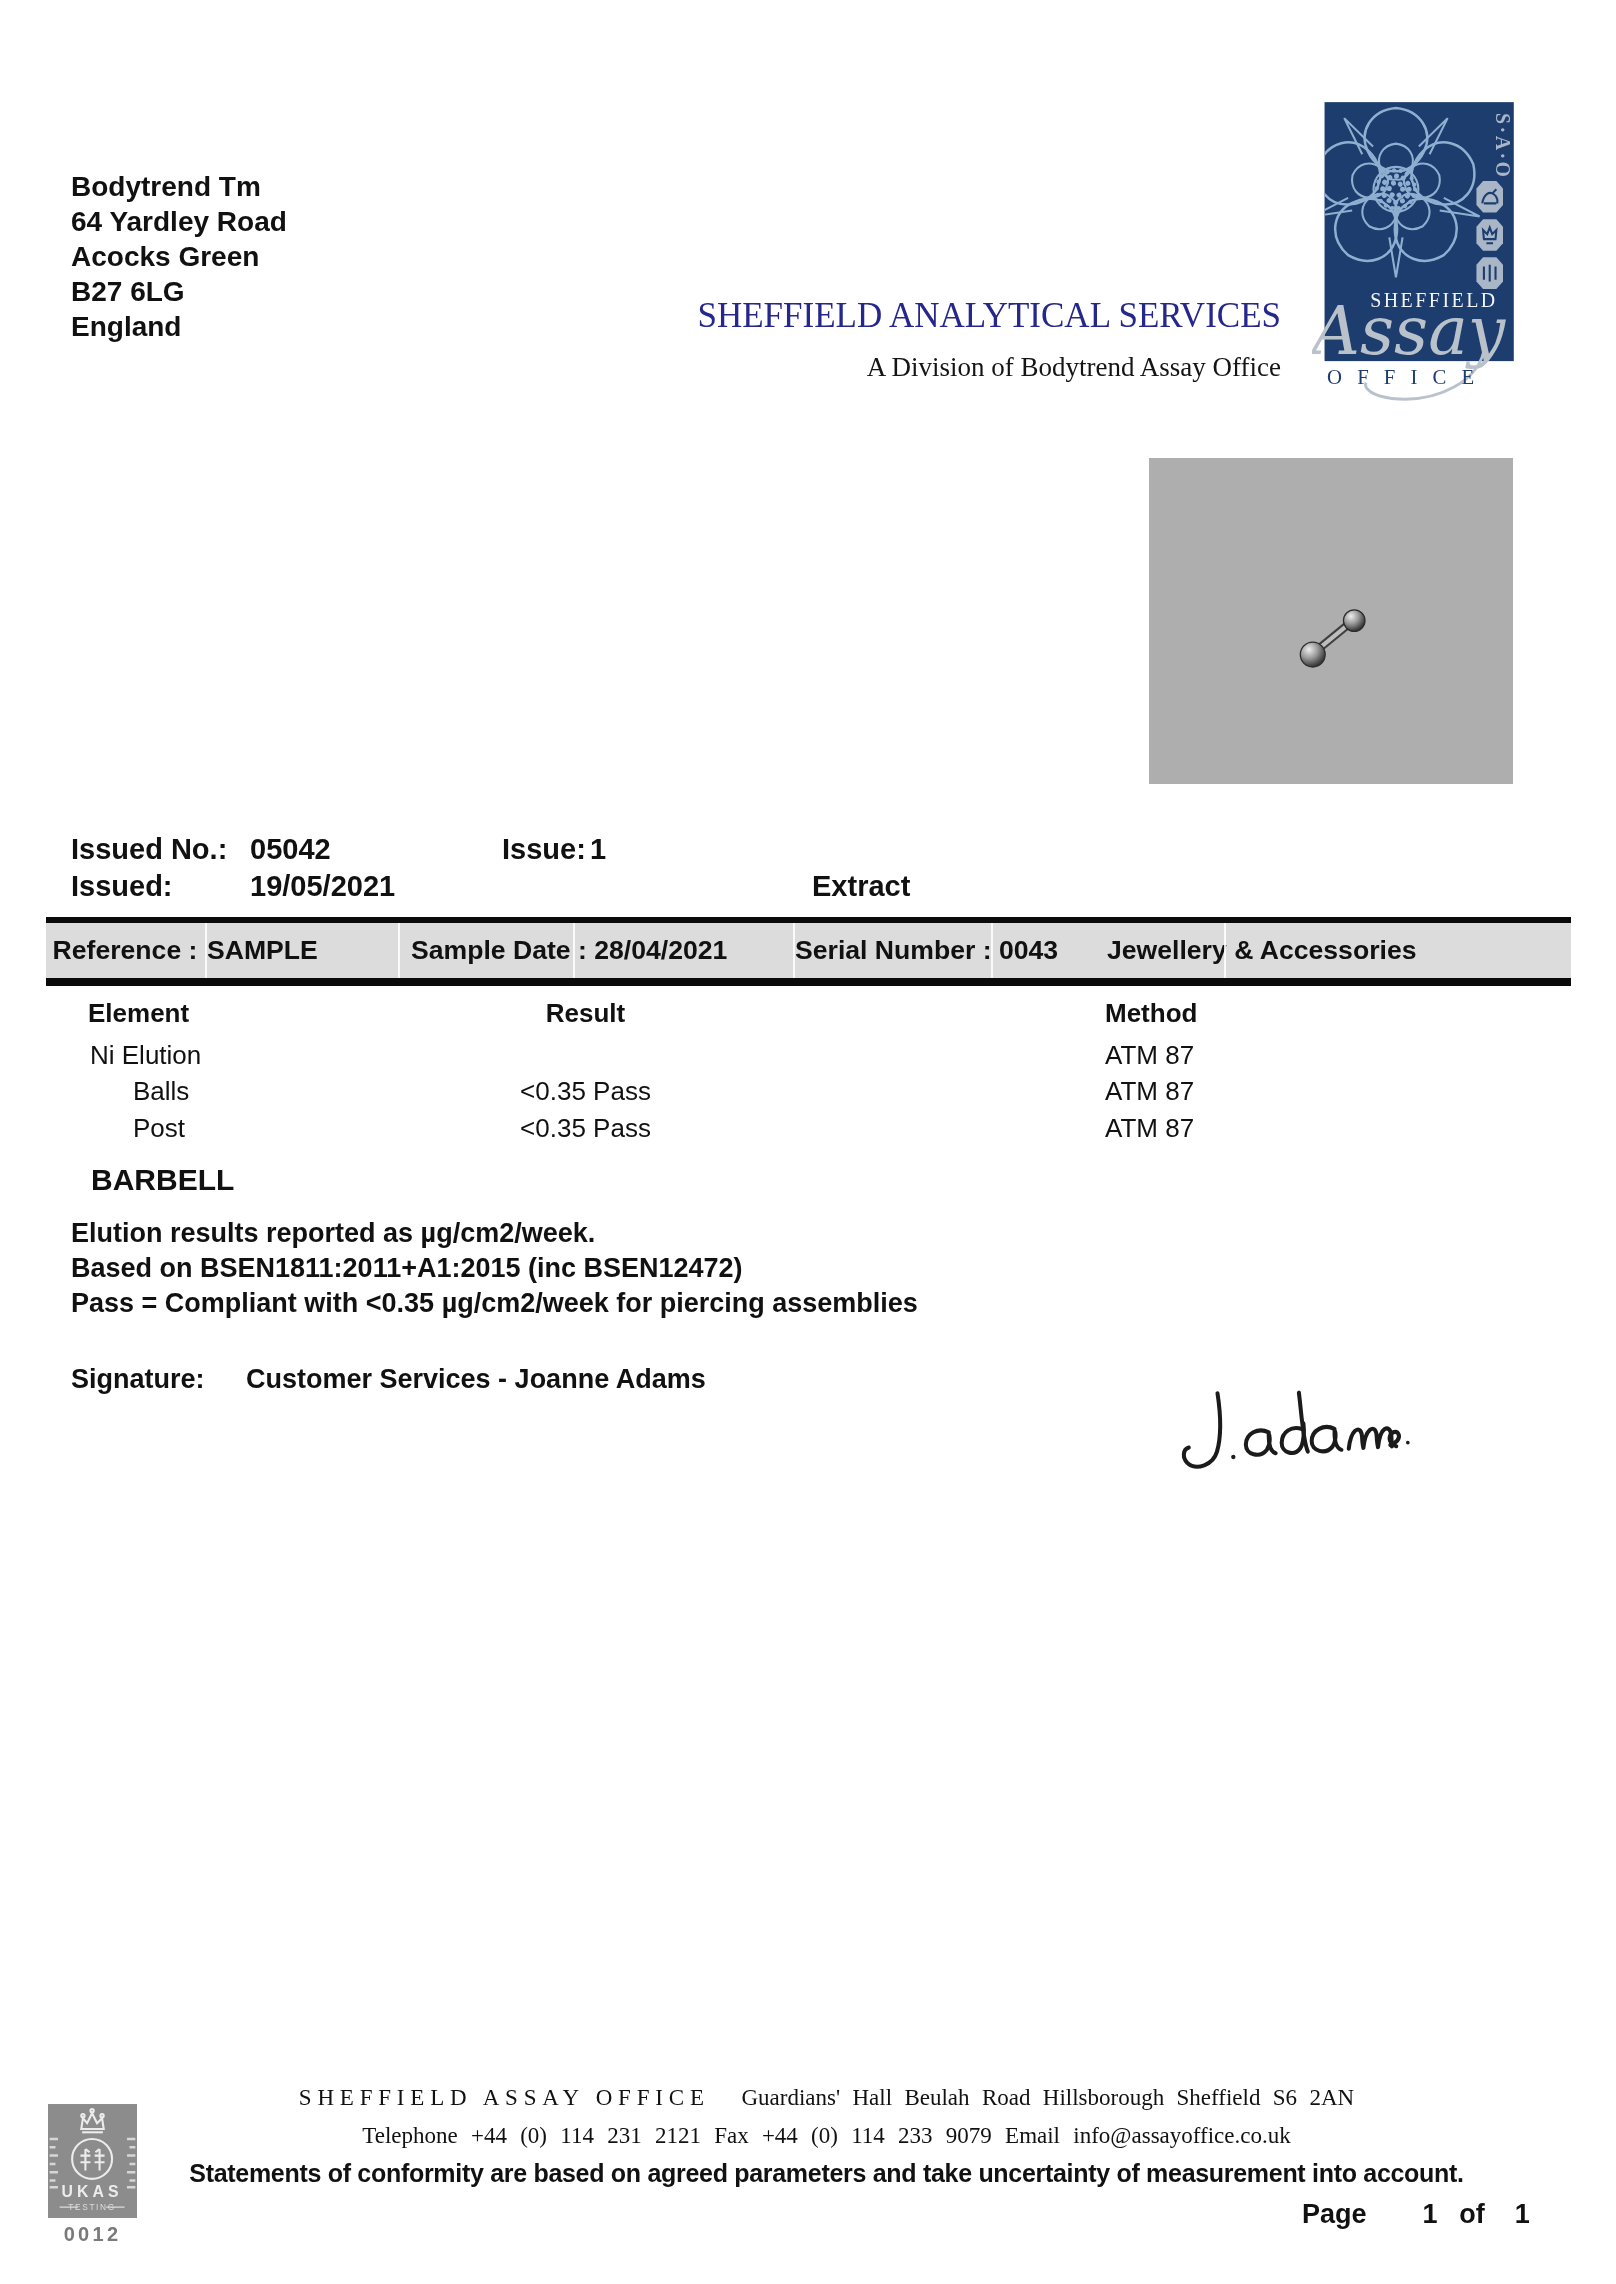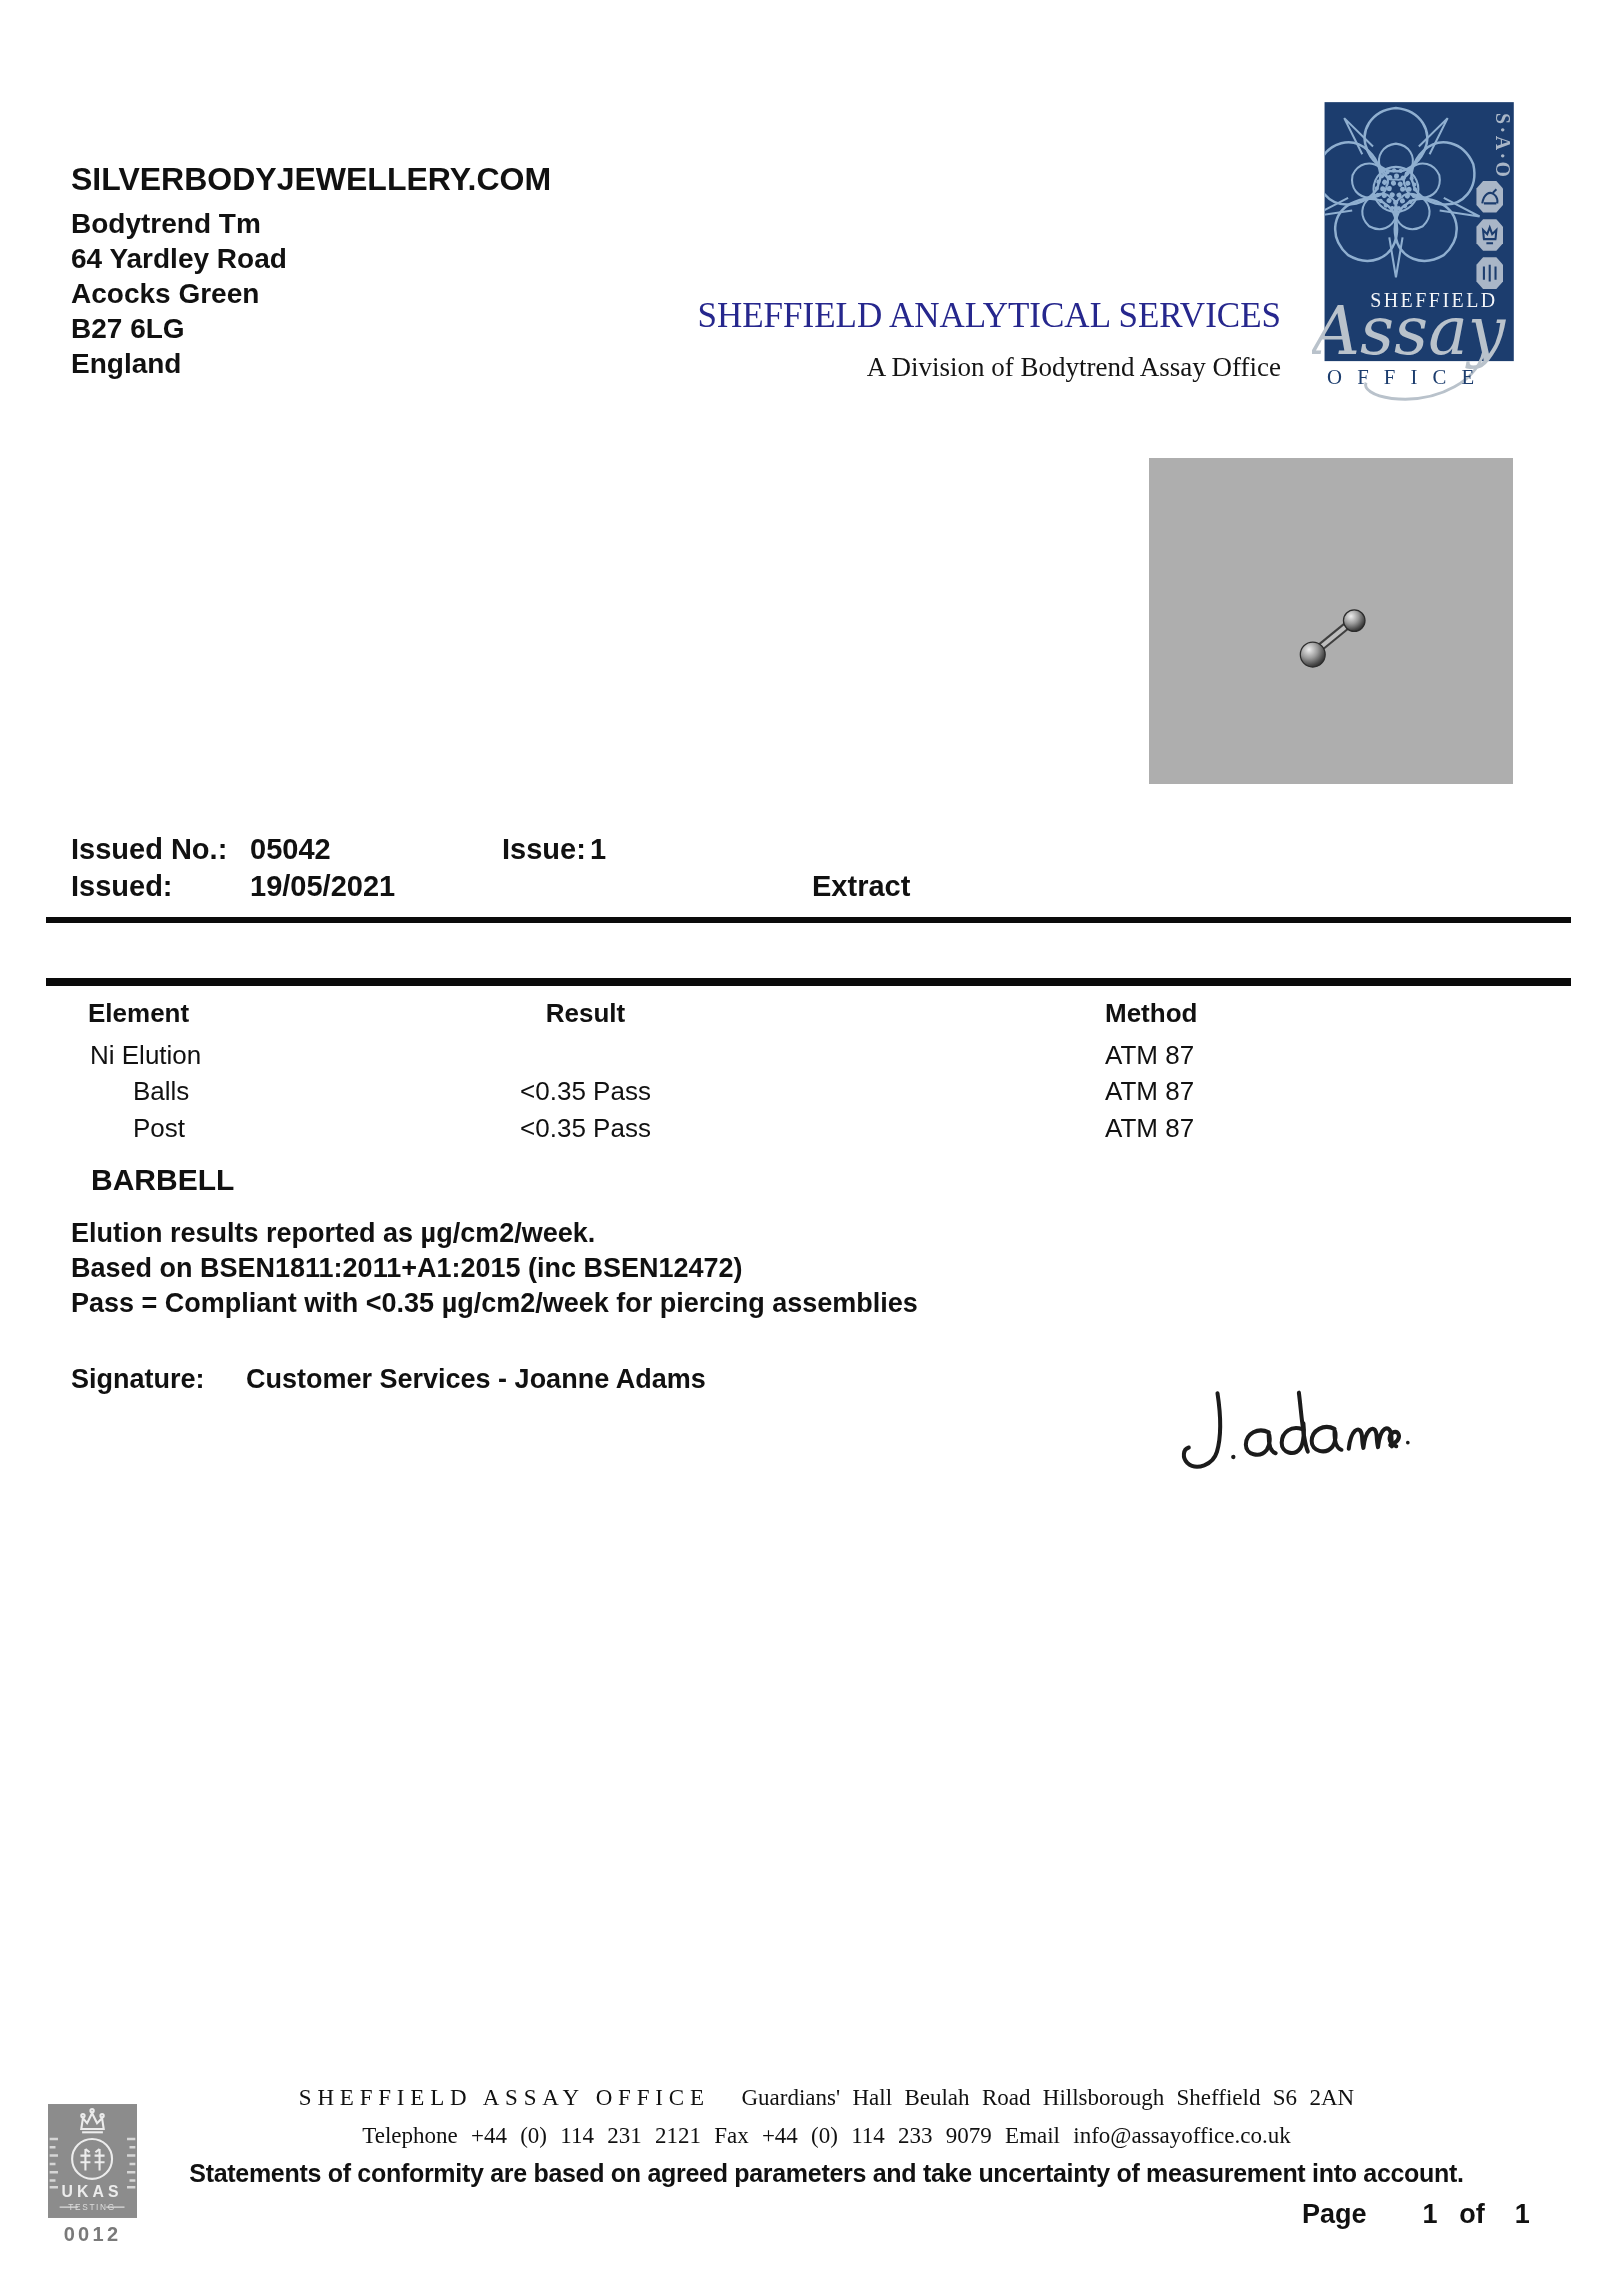--- a/index.html
+++ b/index.html
@@ -35,21 +35,20 @@
   .conformity{font-size:25px;font-weight:bold;letter-spacing:-0.3px;}
   .pagenum{font-size:27px;font-weight:bold;white-space:nowrap;}
   .ukas-num{font-size:20px;color:#7a7a7a;letter-spacing:3.3px;font-weight:bold;}
 </style>
 </head>
 <body>
 
 <div class="page">
 
   <div class="abs" style="left:71px;top:161px;">
-    <div class="company">SILVERBODYJEWELLERY.COM</div>
     <div style="height:7.5px;"></div>
     <div class="addr-line">Bodytrend Tm</div>
     <div class="addr-line">64 Yardley Road</div>
     <div class="addr-line">Acocks Green</div>
     <div class="addr-line">B27 6LG</div>
     <div class="addr-line">England</div>
   </div>
 
   <div class="abs org-title" style="right:335px;top:296px;">SHEFFIELD ANALYTICAL SERVICES</div>
   <div class="abs org-sub" style="right:335px;top:352px;">A Division of Bodytrend Assay Office</div>
@@ -135,20 +134,33 @@
 
   <div class="abs meta" style="left:71px;top:833px;">Issued No.:</div>
   <div class="abs meta" style="left:250px;top:833px;">05042</div>
   <div class="abs meta" style="left:502px;top:833px;">Issue:</div>
   <div class="abs meta" style="left:590px;top:833px;">1</div>
   <div class="abs meta" style="left:71px;top:870px;">Issued:</div>
   <div class="abs meta" style="left:250px;top:870px;">19/05/2021</div>
   <div class="abs meta" style="left:812px;top:870px;">Extract</div>
 
   <div class="abs rule" style="left:46px;top:917px;width:1525px;height:5.8px;"></div>
+  <div class="abs band" style="left:46px;top:923px;width:1525px;height:55px;">
+    <span style="left:6.6px;">Reference :</span>
+    <span style="left:161px;">SAMPLE</span>
+    <span style="left:365px;">Sample Date : 28/04/2021</span>
+    <span style="left:749px;">Serial Number : 0043</span>
+    <span style="left:1061px;">Jewellery &amp; Accessories</span>
+    <i class="sep" style="left:159px;"></i>
+    <i class="sep" style="left:352px;"></i>
+    <i class="sep" style="left:527px;"></i>
+    <i class="sep" style="left:747px;"></i>
+    <i class="sep" style="left:945px;"></i>
+    <i class="sep" style="left:1178px;"></i>
+  </div>
   <div class="abs rule" style="left:46px;top:978px;width:1525px;height:7.5px;"></div>
 
   <div>
     <div class="cell hdr" style="left:88px;top:998px;">Element</div>
     <div class="cell hdr rescol" style="top:998px;">Result</div>
     <div class="cell hdr" style="left:1105px;top:998px;">Method</div>
 
     <div>
       <div class="cell" style="left:90px;top:1040px;">Ni Elution</div>
       <div class="cell rescol" style="top:1040px;"></div>

